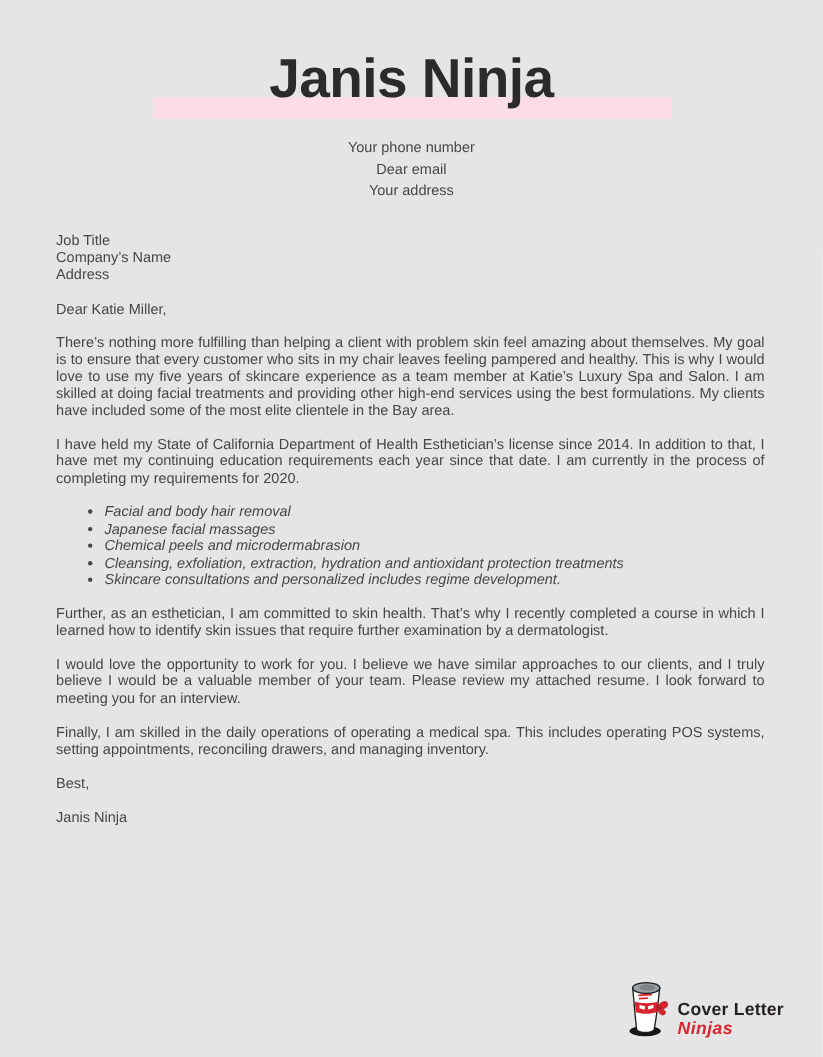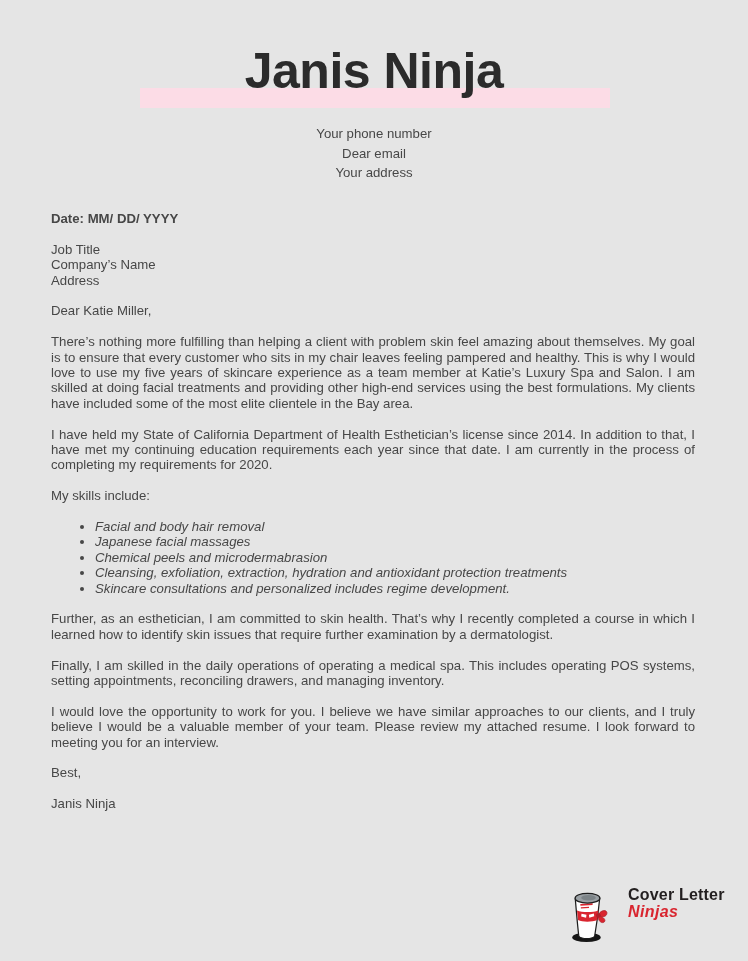--- a/index.html
+++ b/index.html
@@ -48,21 +48,21 @@
   .skills{
     margin:2px 0 15.4px 0;
     padding-left:44px;
     list-style:disc outside;
   }
   .skills li{line-height:15.4px;font-style:italic;}
   .signature{margin-top:0;}
   
   .brand{
     position:absolute;left:567px;top:887px;
-    display:flex;align-items:flex-start;gap:19px;
+    display:flex;align-items:flex-end;gap:7px;
   }
   .brand-icon{display:block;}
   .brand-text{display:flex;flex-direction:column;justify-content:center;}
   .brand-line1{
     font-size:16px;line-height:16.5px;font-weight:bold;
     letter-spacing:.2px;color:var(--brand-dark);
   }
   .brand-line2{
     font-size:16px;line-height:16.5px;font-weight:bold;
     letter-spacing:.4px;color:var(--brand-red);font-style:italic;
@@ -77,46 +77,44 @@
     <div class="title-band"></div>
     <h1 class="name">Janis Ninja</h1>
     <div class="contact">
       <div class="contact-line">Your phone number</div>
       <div class="contact-line">Dear email</div>
       <div class="contact-line">Your address</div>
     </div>
   </header>
 
   <main class="letter">
-    <p class="bold">Date: MM/ DD/ YYYY</p>
 
     <div class="block">
       <div>Job Title</div>
       <div>Company’s Name</div>
       <div>Address</div>
     </div>
 
     <p>Dear Katie Miller,</p>
 
     <p class="para">There’s nothing more fulfilling than helping a client with problem skin feel amazing about themselves. My goal is to ensure that every customer who sits in my chair leaves feeling pampered and healthy. This is why I would love to use my five years of skincare experience as a team member at Katie’s Luxury Spa and Salon. I am skilled at doing facial treatments and providing other high-end services using the best formulations. My clients have included some of the most elite clientele in the Bay area.</p>
     <p class="para">I have held my State of California Department of Health Esthetician’s license since 2014. In addition to that, I have met my continuing education requirements each year since that date. I am currently in the process of completing my requirements for 2020.</p>
 
-    <p>My skills include:</p>
 
     <ul class="skills">
       <li>Facial and body hair removal</li>
       <li>Japanese facial massages</li>
       <li>Chemical peels and microdermabrasion</li>
       <li>Cleansing, exfoliation, extraction, hydration and antioxidant protection treatments</li>
       <li>Skincare consultations and personalized includes regime development.</li>
     </ul>
 
     <p class="para">Further, as an esthetician, I am committed to skin health. That’s why I recently completed a course in which I learned how to identify skin issues that require further examination by a dermatologist.</p>
+    <p class="para">I would love the opportunity to work for you. I believe we have similar approaches to our clients, and I truly believe I would be a valuable member of your team. Please review my attached resume. I look forward to meeting you for an interview.</p>
     <p class="para">Finally, I am skilled in the daily operations of operating a medical spa. This includes operating POS systems, setting appointments, reconciling drawers, and managing inventory.</p>
-    <p class="para">I would love the opportunity to work for you. I believe we have similar approaches to our clients, and I truly believe I would be a valuable member of your team. Please review my attached resume. I look forward to meeting you for an interview.</p>
 
     <p>Best,</p>
     <p class="signature">Janis Ninja</p>
   </main>
 
   <footer class="brand">
     <svg class="brand-icon" width="42" height="57" viewBox="0 0 40 56" aria-hidden="true">
 
       <ellipse cx="18.5" cy="49.5" rx="14" ry="4.6" fill="#161616"></ellipse>
 

